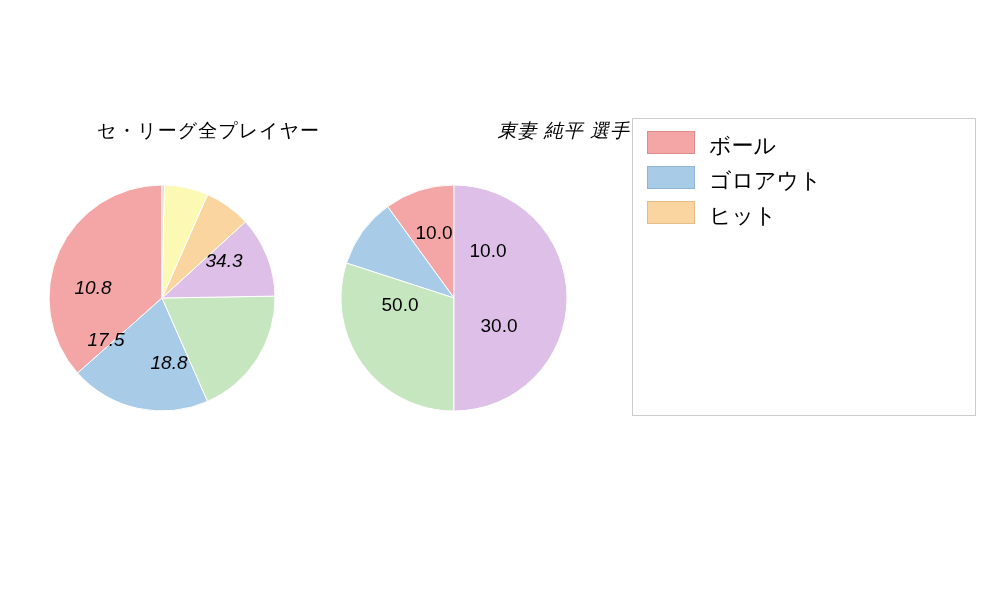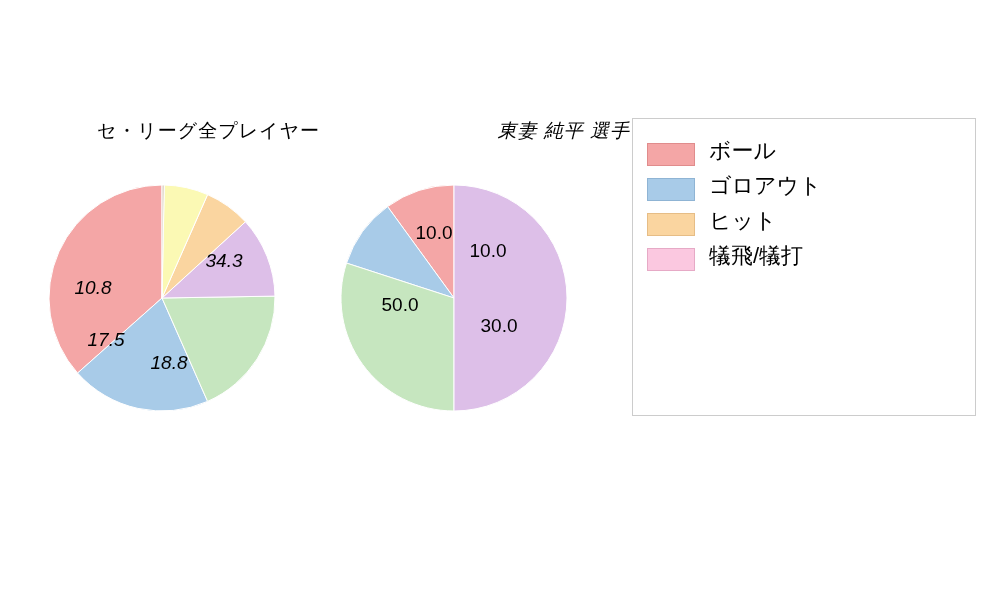--- a/index.html
+++ b/index.html
@@ -27,21 +27,21 @@
     font-family:"Liberation Sans","DejaVu Sans",sans-serif;
     text-anchor:middle;dominant-baseline:middle;
   }
 
   .legend{
     position:absolute;left:632px;top:118px;width:344px;height:298px;
     border:1px solid #cccccc;background:#ffffff;
     box-sizing:border-box;padding:12px 14px;
   }
   .legend-item{
-    display:flex;align-items:flex-end;height:35px;
+    display:flex;align-items:flex-start;height:35px;
   }
   .legend-swatch{
     width:46px;height:21px;border:1px solid;flex:0 0 auto;
   }
   .legend-label{
     margin-left:14px;font-size:22px;color:#000;white-space:nowrap;
   }
 </style>
 </head>
 <body>
@@ -86,19 +86,15 @@
       <span class="legend-label">ボール</span>
     </div>
     <div class="legend-item">
       <span class="legend-swatch" style="background: rgb(168, 203, 232); border-color: rgb(143, 180, 212);"></span>
       <span class="legend-label">ゴロアウト</span>
     </div>
     <div class="legend-item">
       <span class="legend-swatch" style="background: rgb(250, 213, 160); border-color: rgb(230, 189, 134);"></span>
       <span class="legend-label">ヒット</span>
     </div>
-    <div class="legend-item">
-      <span class="legend-swatch" style="background: rgb(251, 200, 224); border-color: rgb(230, 170, 198);"></span>
-      <span class="legend-label">犠飛/犠打</span>
-    </div>
   </div>
 
 </div>
 
 </body></html>

